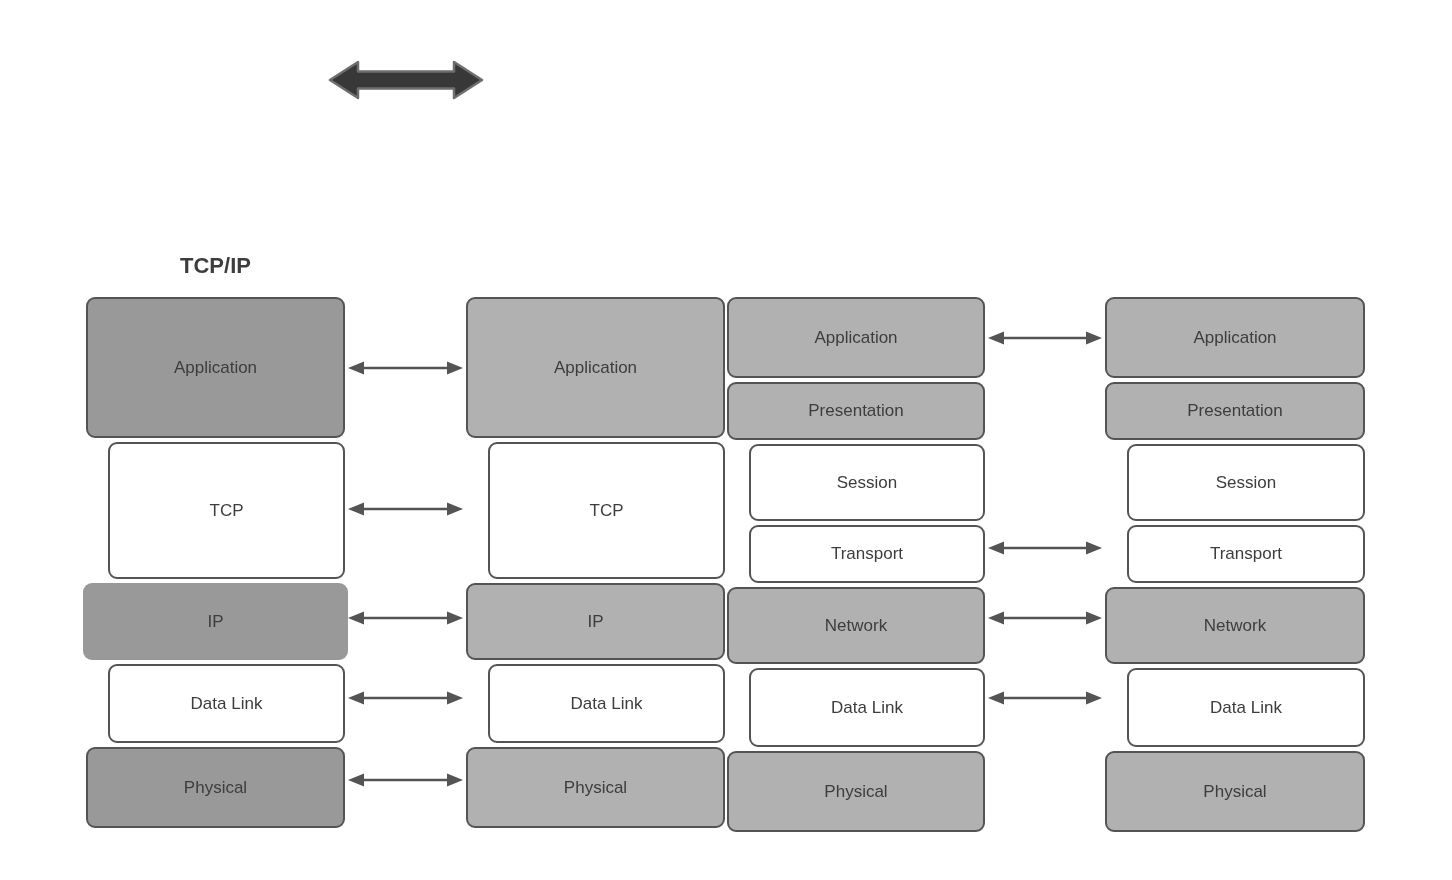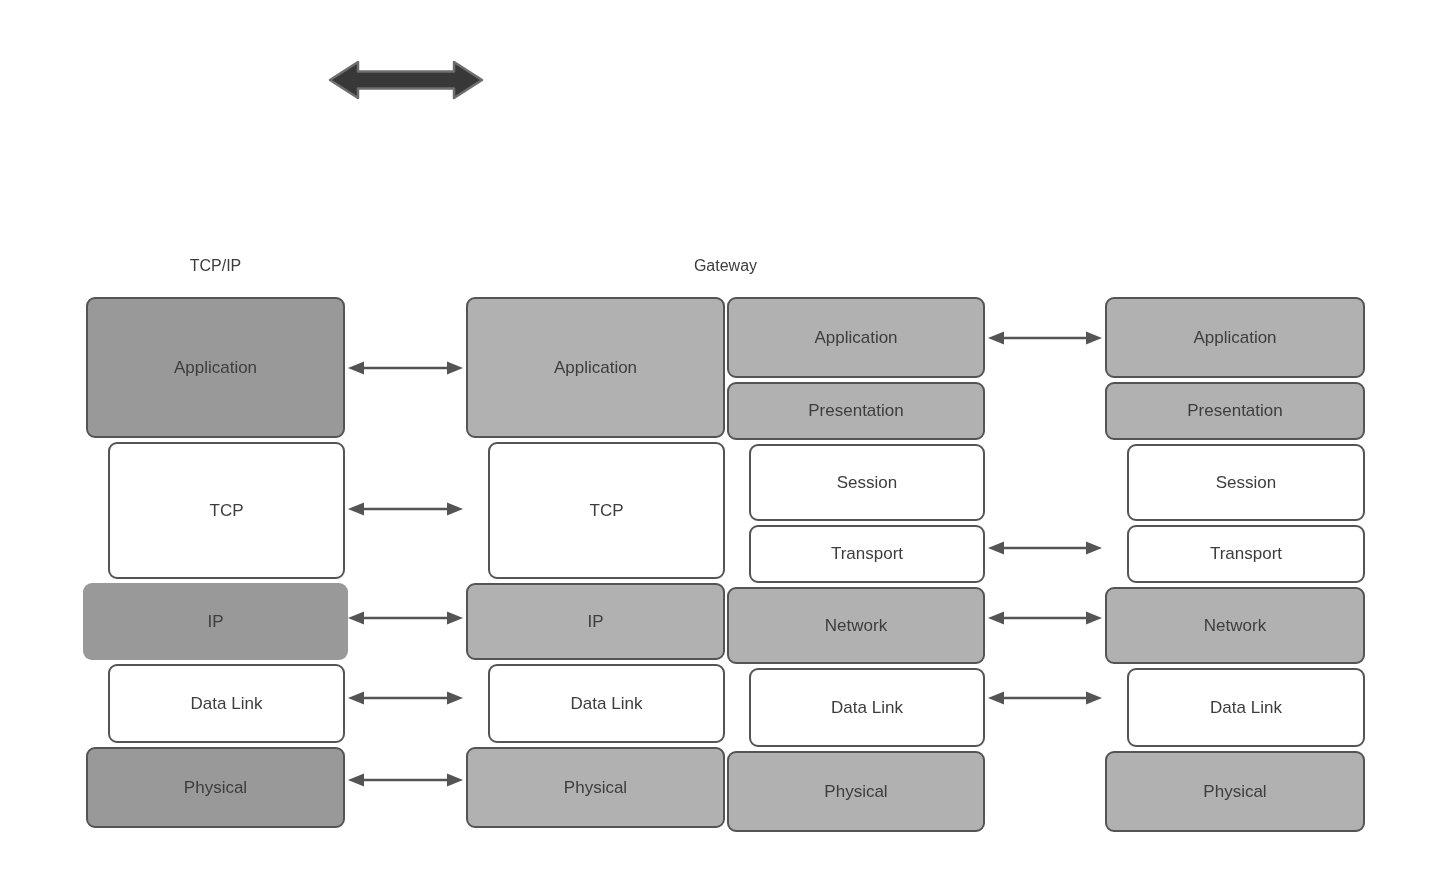--- a/index.html
+++ b/index.html
@@ -15,21 +15,21 @@
   .canvas{
     position:relative;
     width:1452px;height:880px;
     background:#ffffff;
     overflow:hidden;
   }
   .col-header{
     position:absolute;
     height:24px;
     display:flex;align-items:center;justify-content:center;
-    font-size:16px;color:var(--text);
+    font-size:22px;color:var(--text);font-weight:bold;
   }
   .stack{
     position:absolute;
     display:flex;flex-direction:column;
     gap:4px;
   }
   .layer-box{
     box-sizing:border-box;
     border:2.5px solid var(--border);
     border-radius:9px;
@@ -51,21 +51,20 @@
 </head>
 <body>
 
 <div class="canvas">
 
   <svg class="top-arrow" width="158" height="44" viewBox="0 0 158 44">
     <path d="M 3 22 L 31 4 L 31 13.5 L 127 13.5 L 127 4 L 155 22 L 127 40 L 127 30.5 L 31 30.5 L 31 40 Z" fill="#383838" stroke="#6e6e6e" stroke-width="2.5" stroke-linejoin="round"></path>
   </svg>
 
   <div class="col-header" style="left:86px;top:254px;width:259px;">TCP/IP</div>
-  <div class="col-header" style="left:466px;top:254px;width:519px;">Gateway</div>
 
   <div class="stack" id="stack-tcpip" style="left:86px;top:297px;width:259px;">
       <div class="layer-box fill-dark" style="height: 141px; flex: 0 0 auto;">Application</div>
       <div class="layer-box fill-white" style="height: 137px; flex: 0 0 auto;">TCP</div>
       <div class="layer-box fill-dark borderless" style="height: 77px; flex: 0 0 auto;">IP</div>
       <div class="layer-box fill-white" style="height: 79px; flex: 0 0 auto;">Data Link</div>
       <div class="layer-box fill-dark" style="height: 81px; flex: 0 0 auto;">Physical</div>
     </div>
   <div class="stack" id="stack-gw-left" style="left:466px;top:297px;width:259px;">
       <div class="layer-box fill-light" style="height: 141px; flex: 0 0 auto;">Application</div>

